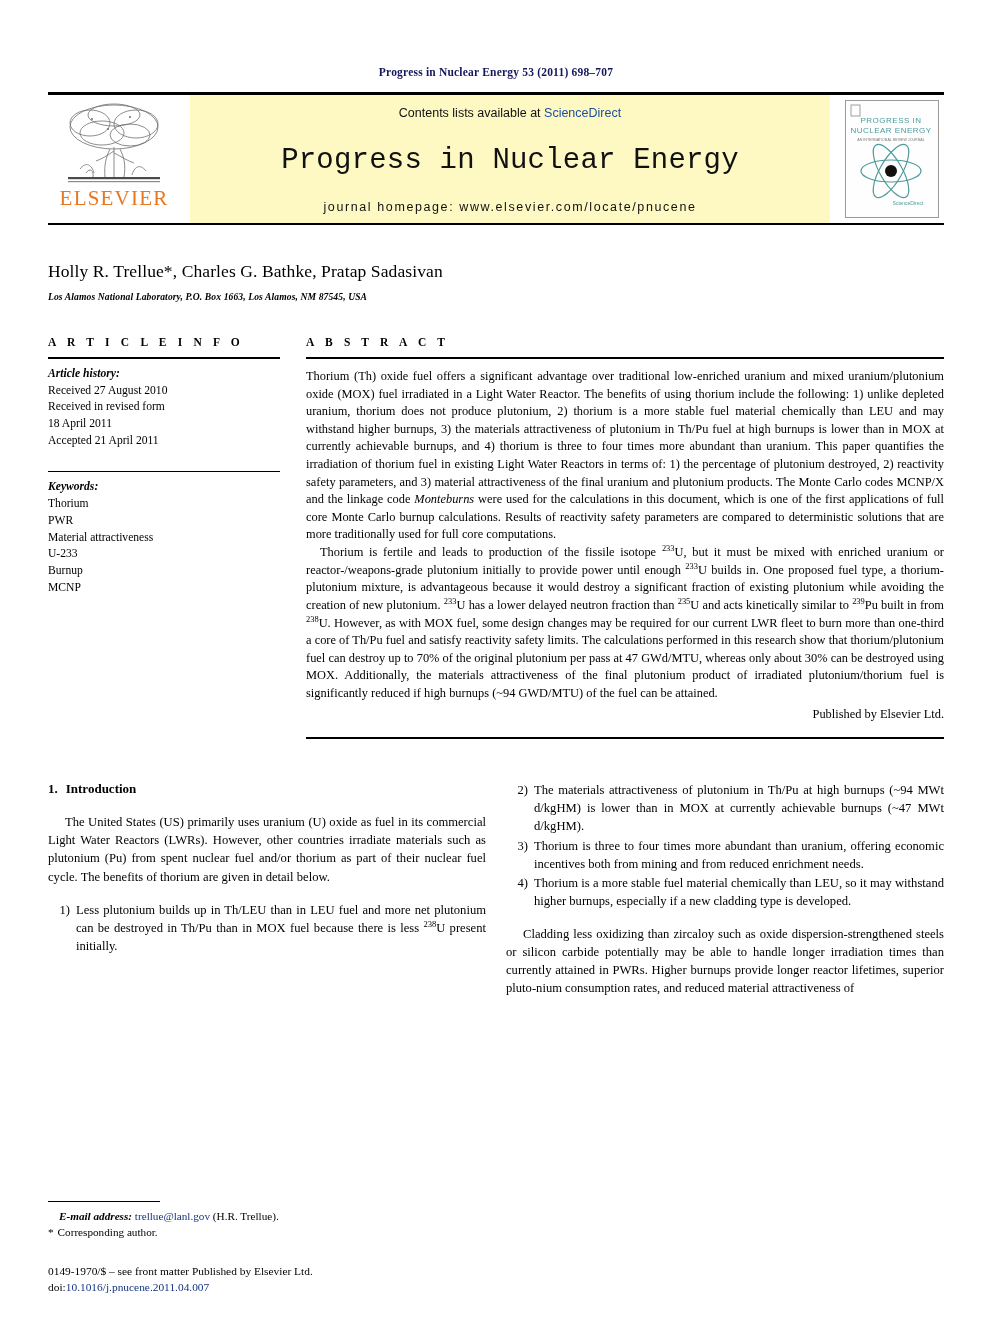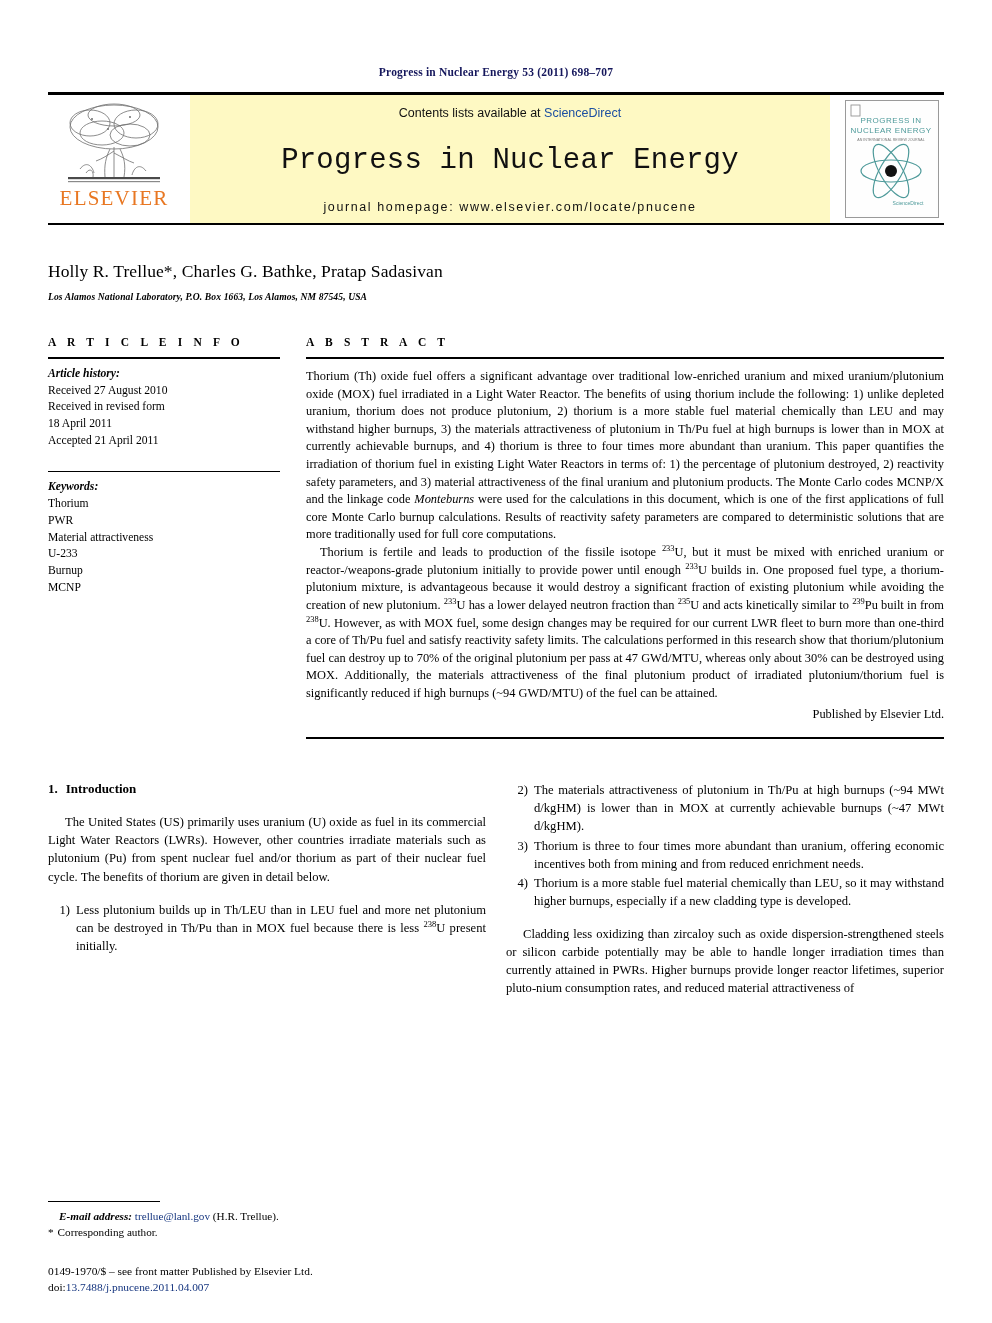--- a/index.html
+++ b/index.html
@@ -382,17 +382,17 @@
     <div class="fn-line fn-indent">
       <span class="fn-em">E-mail address:</span>
       <span class="link">trellue@lanl.gov</span>
       <span>(H.R. Trellue).</span>
     </div>
     <div class="fn-line">
       <span class="fn-star">*</span><span>Corresponding author.</span>
     </div>
     <div class="issn-block">
       <div>0149-1970/$ – see front matter Published by Elsevier Ltd.</div>
-      <div><span>doi:</span><span class="link">13.7488/j.pnucene.2011.04.007</span></div>
+      <div><span>doi:</span><span class="link">10.1016/j.pnucene.2011.04.007</span></div>
     </div>
   </div>
 
 </div>
 
 </body></html>

